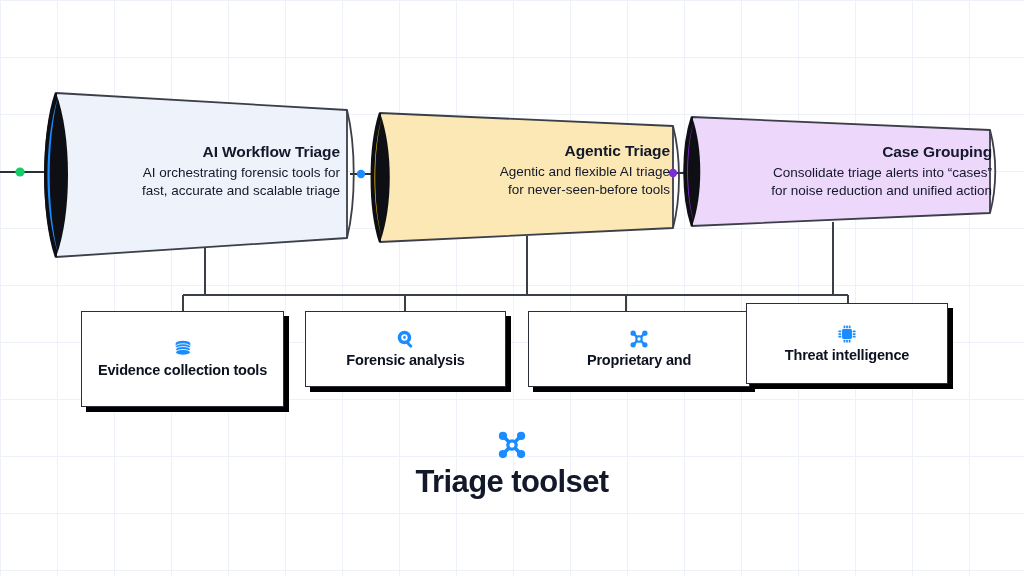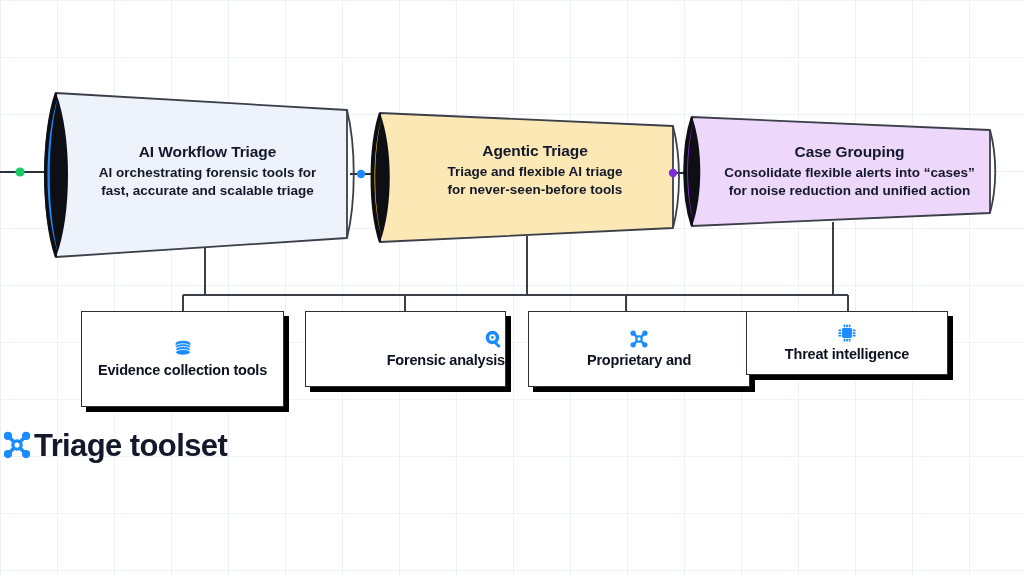--- a/index.html
+++ b/index.html
@@ -24,34 +24,34 @@
   #svg-layer {
     position: absolute;
     left: 0; top: 0;
     width: 1024px;
     height: 576px;
   }
 
   
   .funnel-text {
     position: absolute;
-    text-align: center;
+    text-align: right;
     color: #13182a;
     pointer-events: none;
   }
   .funnel-title {
     font-size: 15.5px;
     font-weight: bold;
     letter-spacing: -0.1px;
     margin-bottom: 3px;
     white-space: nowrap;
   }
   .funnel-desc {
     font-size: 13.5px;
-    font-weight: 700;
+    font-weight: 400;
     line-height: 1.34;
     white-space: nowrap;
   }
 
   
   .tool-box {
     position: absolute;
     box-sizing: border-box;
     background: #ffffff;
     border: 1.6px solid #2b2f3a;
@@ -75,21 +75,21 @@
     letter-spacing: -0.2px;
   }
 
   
   #footer {
     position: absolute;
     left: 0;
     top: 428px;
     width: 1024px;
     display: flex;
-    flex-direction: row;
+    flex-direction: column;
     align-items: center;
   }
   #footer-icon { line-height: 0; margin-bottom: 2px; }
   #footer-title {
     font-size: 31px;
     font-weight: bold;
     color: #13182a;
     letter-spacing: -0.6px;
   }
 </style>
@@ -159,46 +159,46 @@
   </svg>
 
   <div class="funnel-text" style="left:75px; top:143px; width:265px;">
     <div class="funnel-title">AI Workflow Triage</div>
     <div class="funnel-desc">AI orchestrating forensic tools for</div>
     <div class="funnel-desc">fast, accurate and scalable triage</div>
   </div>
 
   <div class="funnel-text" style="left:400px; top:142px; width:270px;">
     <div class="funnel-title">Agentic Triage</div>
-    <div class="funnel-desc">Triage and flexible AI triage</div>
+    <div class="funnel-desc">Agentic and flexible AI triage</div>
     <div class="funnel-desc">for never-seen-before tools</div>
   </div>
 
   <div class="funnel-text" style="left:707px; top:143px; width:285px;">
     <div class="funnel-title">Case Grouping</div>
-    <div class="funnel-desc">Consolidate flexible alerts into “cases”</div>
+    <div class="funnel-desc">Consolidate triage alerts into “cases”</div>
     <div class="funnel-desc">for noise reduction and unified action</div>
   </div>
 
   <div class="tool-box" style="left:81px; top:311px; width:203px; height:96px;">
     <span class="tool-icon">
       <svg width="22" height="22" viewBox="0 0 24 24" aria-hidden="true">
         <ellipse cx="12" cy="6" rx="8" ry="3.1" fill="#1a8cff"></ellipse>
         <rect x="4" y="6" width="16" height="3.4" fill="#1a8cff"></rect>
         <ellipse cx="12" cy="9.4" rx="8" ry="3.1" fill="#1a8cff" stroke="#ffffff" stroke-width="0.9"></ellipse>
         <ellipse cx="12" cy="12.4" rx="8" ry="3.1" fill="#1a8cff" stroke="#ffffff" stroke-width="0.9"></ellipse>
         <ellipse cx="12" cy="15.6" rx="8" ry="3.1" fill="#1a8cff" stroke="#ffffff" stroke-width="0.9"></ellipse>
       </svg>
     </span>
     <div class="tool-label">
       <span>Evidence collection tools</span>
     </div>
   </div>
 
-  <div class="tool-box" style="left:305px; top:311px; width:201px; height:76px;align-items:flex-end;">
+  <div class="tool-box" style="left:305px; top:311px; width:201px; height:76px;">
     <span class="tool-icon">
       <svg width="22" height="22" viewBox="0 0 24 24" aria-hidden="true">
         <circle cx="10.3" cy="10.3" r="7.4" fill="#1a8cff"></circle>
         <circle cx="10.3" cy="10.3" r="3.5" fill="#ffffff"></circle>
         <circle cx="10.3" cy="10.3" r="1.5" fill="#1a8cff"></circle>
         <rect x="14.4" y="14.8" width="7.2" height="3.2" rx="1.5" fill="#1a8cff" transform="rotate(45 14.4 14.8)"></rect>
       </svg>
     </span>
     <div class="tool-label">
       <span>Forensic analysis</span>
@@ -218,21 +218,21 @@
         <circle cx="18.4" cy="5.6" r="2.9" fill="#1a8cff"></circle>
         <circle cx="5.6" cy="18.4" r="2.9" fill="#1a8cff"></circle>
         <circle cx="18.4" cy="18.4" r="2.9" fill="#1a8cff"></circle>
       </svg>
     </span>
     <div class="tool-label">
       <div>Proprietary and</div>
     </div>
   </div>
 
-  <div class="tool-box" style="left:746px; top:311px; width:202px; height:64px;">
+  <div class="tool-box" style="left:746px; top:303px; width:202px; height:81px;">
     <span class="tool-icon">
       <svg width="22" height="22" viewBox="0 0 24 24" aria-hidden="true">
         <rect x="6.6" y="6.6" width="10.8" height="10.8" rx="1.6" fill="#1a8cff"></rect>
         <g fill="#1a8cff">
           <rect x="8.3" y="2.6" width="1.9" height="3.2" rx="0.6"></rect>
           <rect x="11.1" y="2.6" width="1.9" height="3.2" rx="0.6"></rect>
           <rect x="13.9" y="2.6" width="1.9" height="3.2" rx="0.6"></rect>
           <rect x="8.3" y="18.2" width="1.9" height="3.2" rx="0.6"></rect>
           <rect x="11.1" y="18.2" width="1.9" height="3.2" rx="0.6"></rect>
           <rect x="13.9" y="18.2" width="1.9" height="3.2" rx="0.6"></rect>

